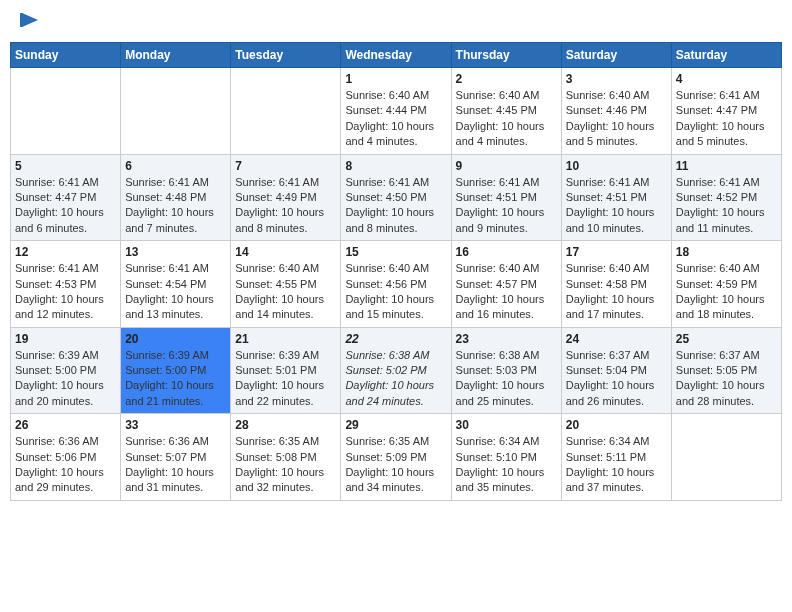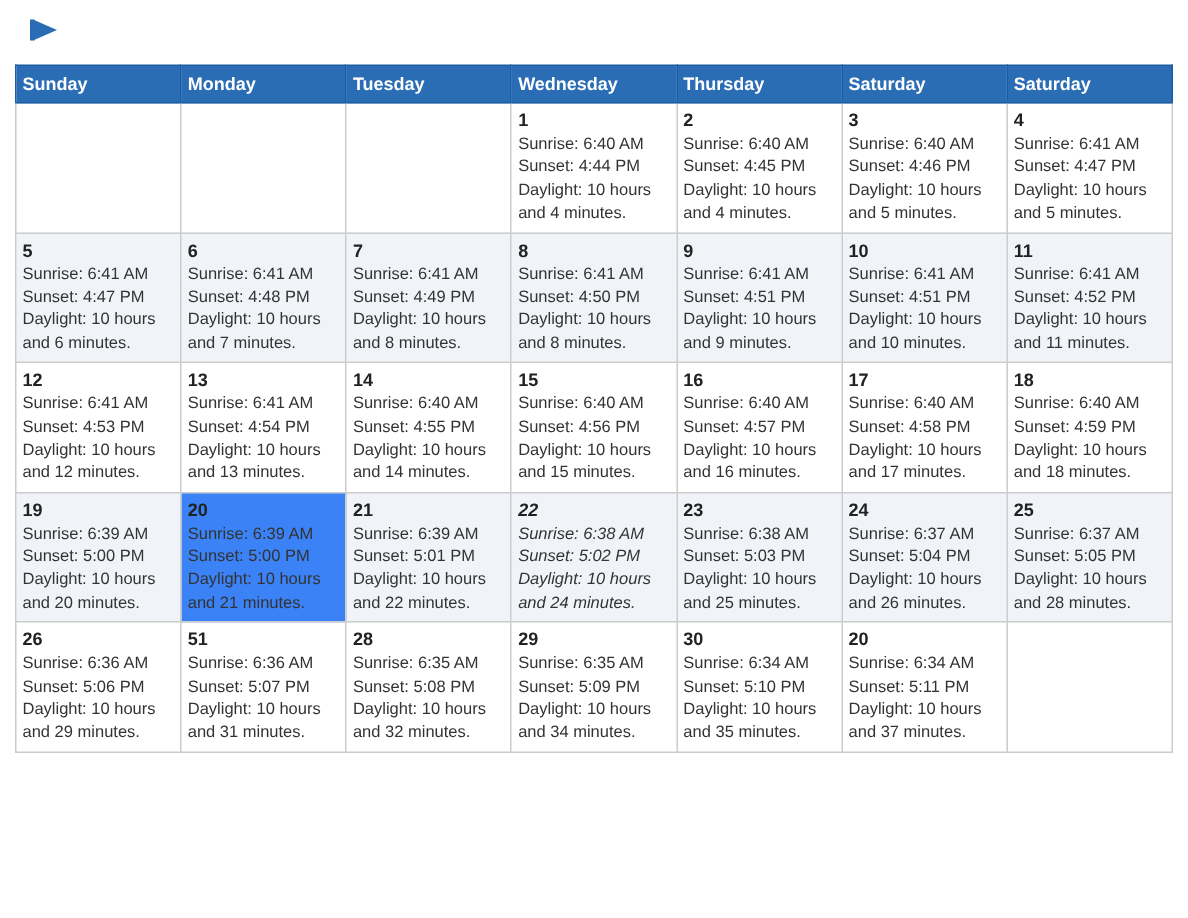--- a/index.html
+++ b/index.html
@@ -332,21 +332,21 @@
         </tr>
         <tr>
           <td>
             <span class="day-num">26</span>
             <div class="day-info" style="white-space: pre-line;">Sunrise: 6:36 AM
 Sunset: 5:06 PM
 Daylight: 10 hours
 and 29 minutes.</div>
           </td>
           <td>
-            <span class="day-num">51</span>
+            <span class="day-num">33</span>
             <div class="day-info" style="white-space: pre-line;">Sunrise: 6:36 AM
 Sunset: 5:07 PM
 Daylight: 10 hours
 and 31 minutes.</div>
           </td>
           <td>
             <span class="day-num">28</span>
             <div class="day-info" style="white-space: pre-line;">Sunrise: 6:35 AM
 Sunset: 5:08 PM
 Daylight: 10 hours

